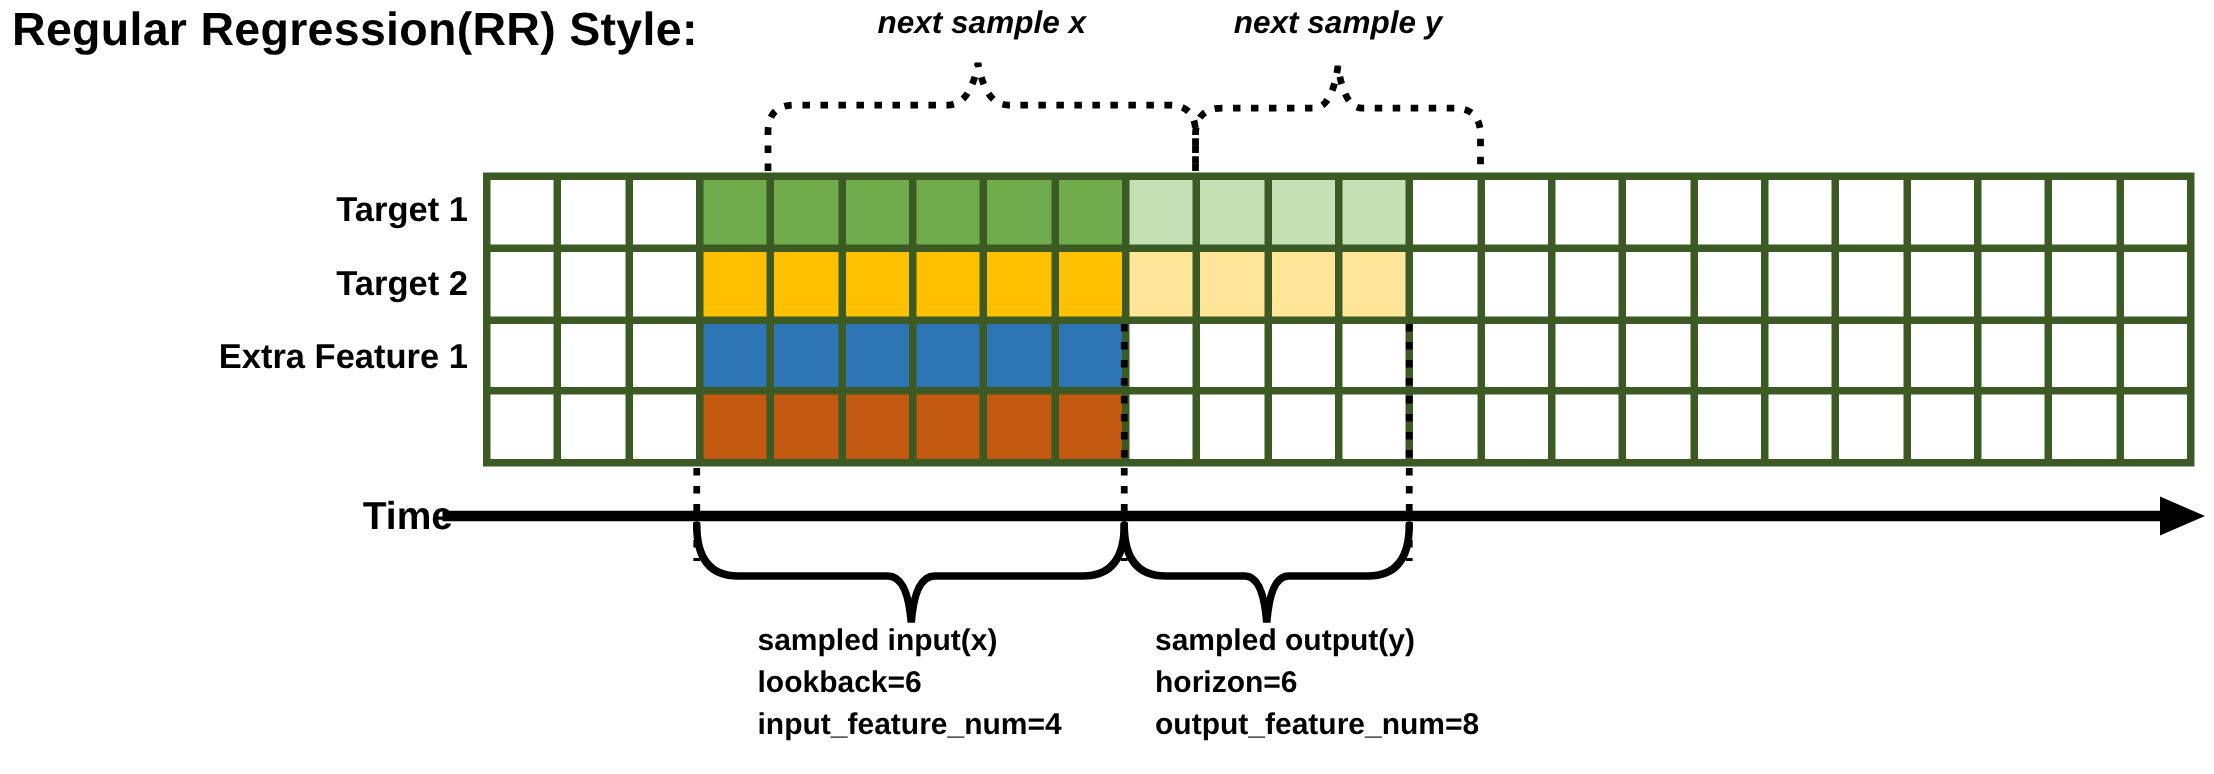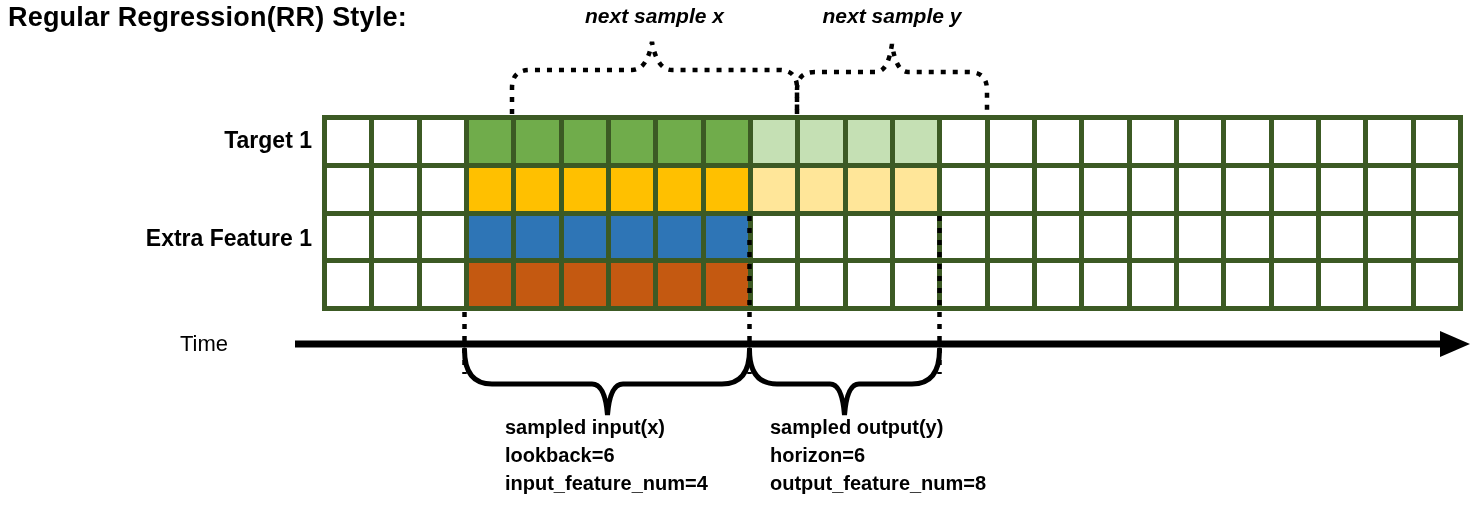--- a/index.html
+++ b/index.html
@@ -1,52 +1,53 @@
 <!DOCTYPE html>
 <html style="--grid-line: #3c5a24;"><head>
 <meta charset="utf-8">
 <style>
   html,body{margin:0;padding:0;background:#fff;}
   #canvas{
     position:relative;width:1476px;height:516px;overflow:hidden;
     font-family:"Liberation Sans",sans-serif;background:#fff;color:#000;
   }
   .abs{position:absolute;}
-  #title{left:8px;top:2px;font-size:27px;font-weight:700;letter-spacing:.2px;}
+  #title{left:8px;top:2px;font-size:31px;font-weight:700;letter-spacing:.2px;}
   .brace-label{top:4px;font-size:21px;font-style:italic;font-weight:600;text-align:center;}
   #next-x-label{left:512px;width:285px;}
   #next-y-label{left:787px;width:210px;}
   #grid{
     left:322px;top:115px;width:1141px;height:196px;box-sizing:border-box;
     background:var(--grid-line);display:grid;gap:5px;padding:5px;
     grid-template-rows:repeat(4,1fr);
   }
   .cell{width:100%;height:100%;}
   .row-label{
     right:1164px;width:300px;text-align:right;font-size:23px;font-weight:700;
     transform:translateY(-50%);white-space:nowrap;
   }
   #time-label{left:180px;width:122px;top:344px;transform:translateY(-50%);
-    font-size:22px;font-weight:400;}
+    text-align:right;font-size:26px;font-weight:700;}
   #overlay{left:0;top:0;pointer-events:none;}
   .ann-block{top:413px;font-size:20px;font-weight:600;line-height:28px;white-space:nowrap;}
   #ann-input{left:505px;}
   #ann-output{left:770px;}
 </style>
 </head>
 <body>
 
 <div id="canvas">
 
   <div id="title" class="abs">Regular Regression(RR) Style:</div>
 
   <div id="next-y-label" class="abs brace-label">next sample y</div>
   <div id="next-x-label" class="abs brace-label">next sample x</div>
 
   <div class="abs row-label" style="top:140px">Target 1</div>
+  <div class="abs row-label" style="top:189px">Target 2</div>
   <div class="abs row-label" style="top:238px">Extra Feature 1</div>
 
   <div id="grid" class="abs" style="grid-template-columns: repeat(24, 1fr);">
       <div class="cell" style="background: rgb(255, 255, 255);"></div>
       <div class="cell" style="background: rgb(255, 255, 255);"></div>
       <div class="cell" style="background: rgb(255, 255, 255);"></div>
       <div class="cell" style="background: rgb(112, 172, 75);"></div>
       <div class="cell" style="background: rgb(112, 172, 75);"></div>
       <div class="cell" style="background: rgb(112, 172, 75);"></div>
       <div class="cell" style="background: rgb(112, 172, 75);"></div>

